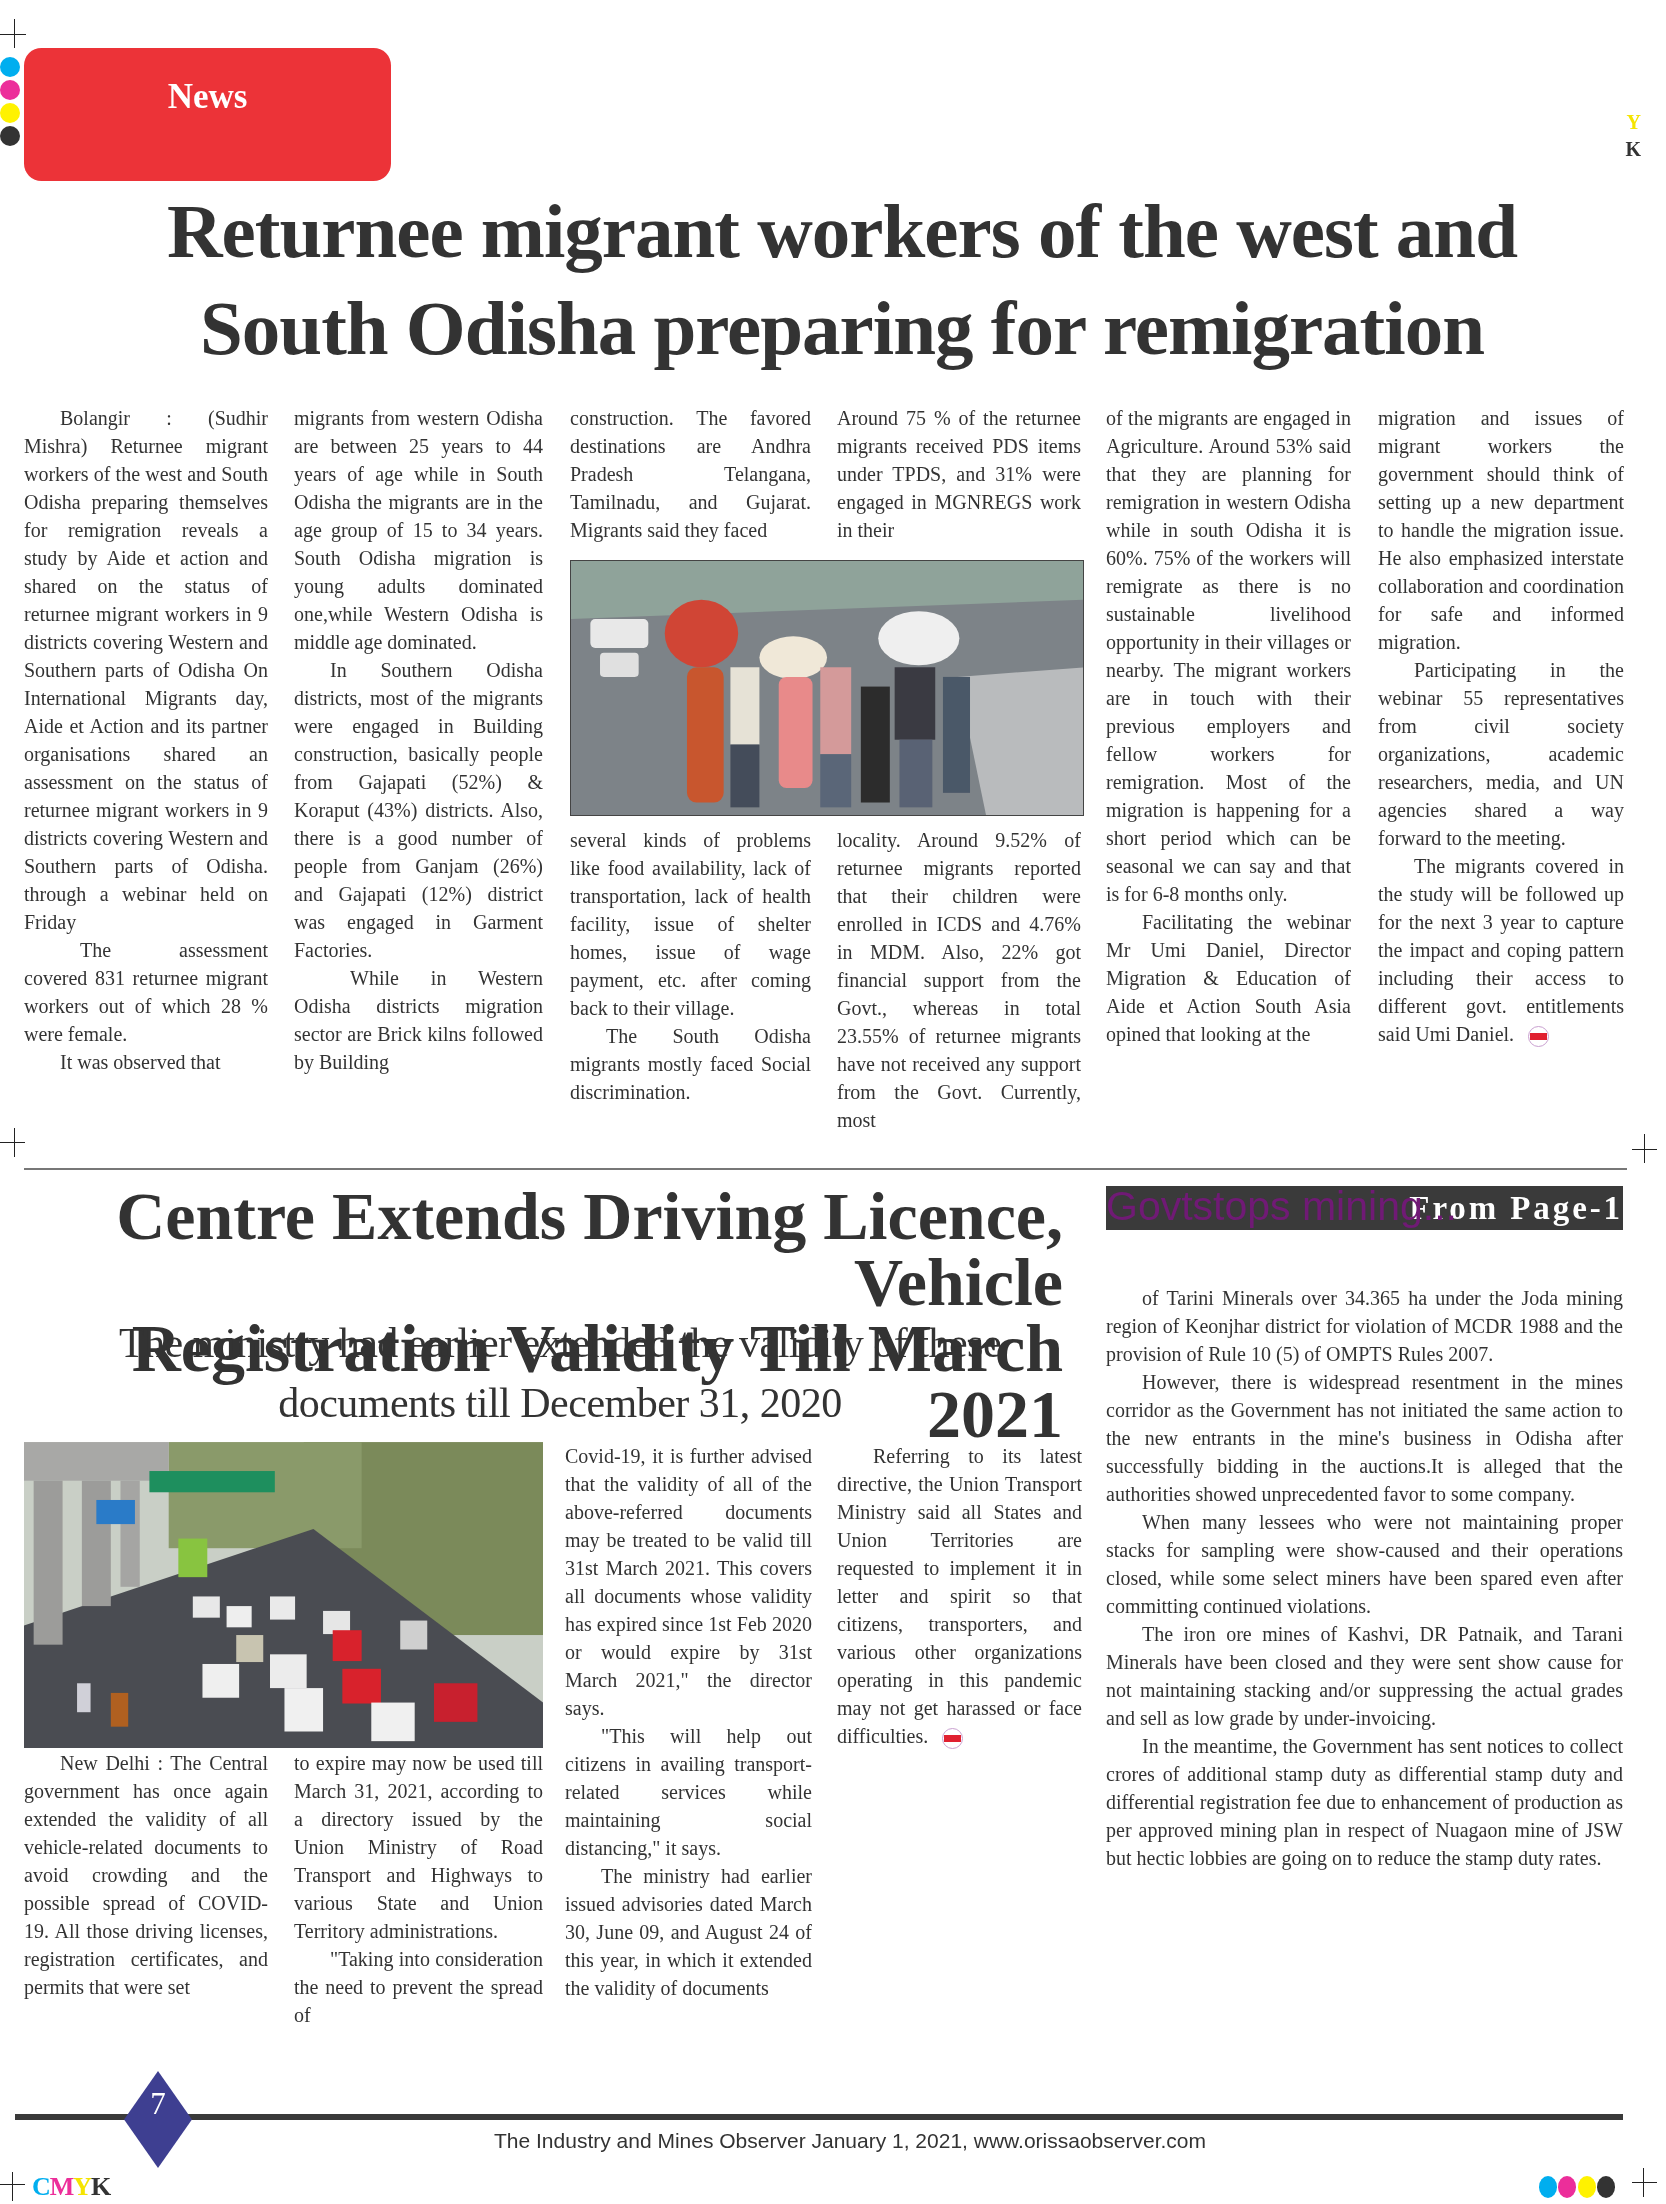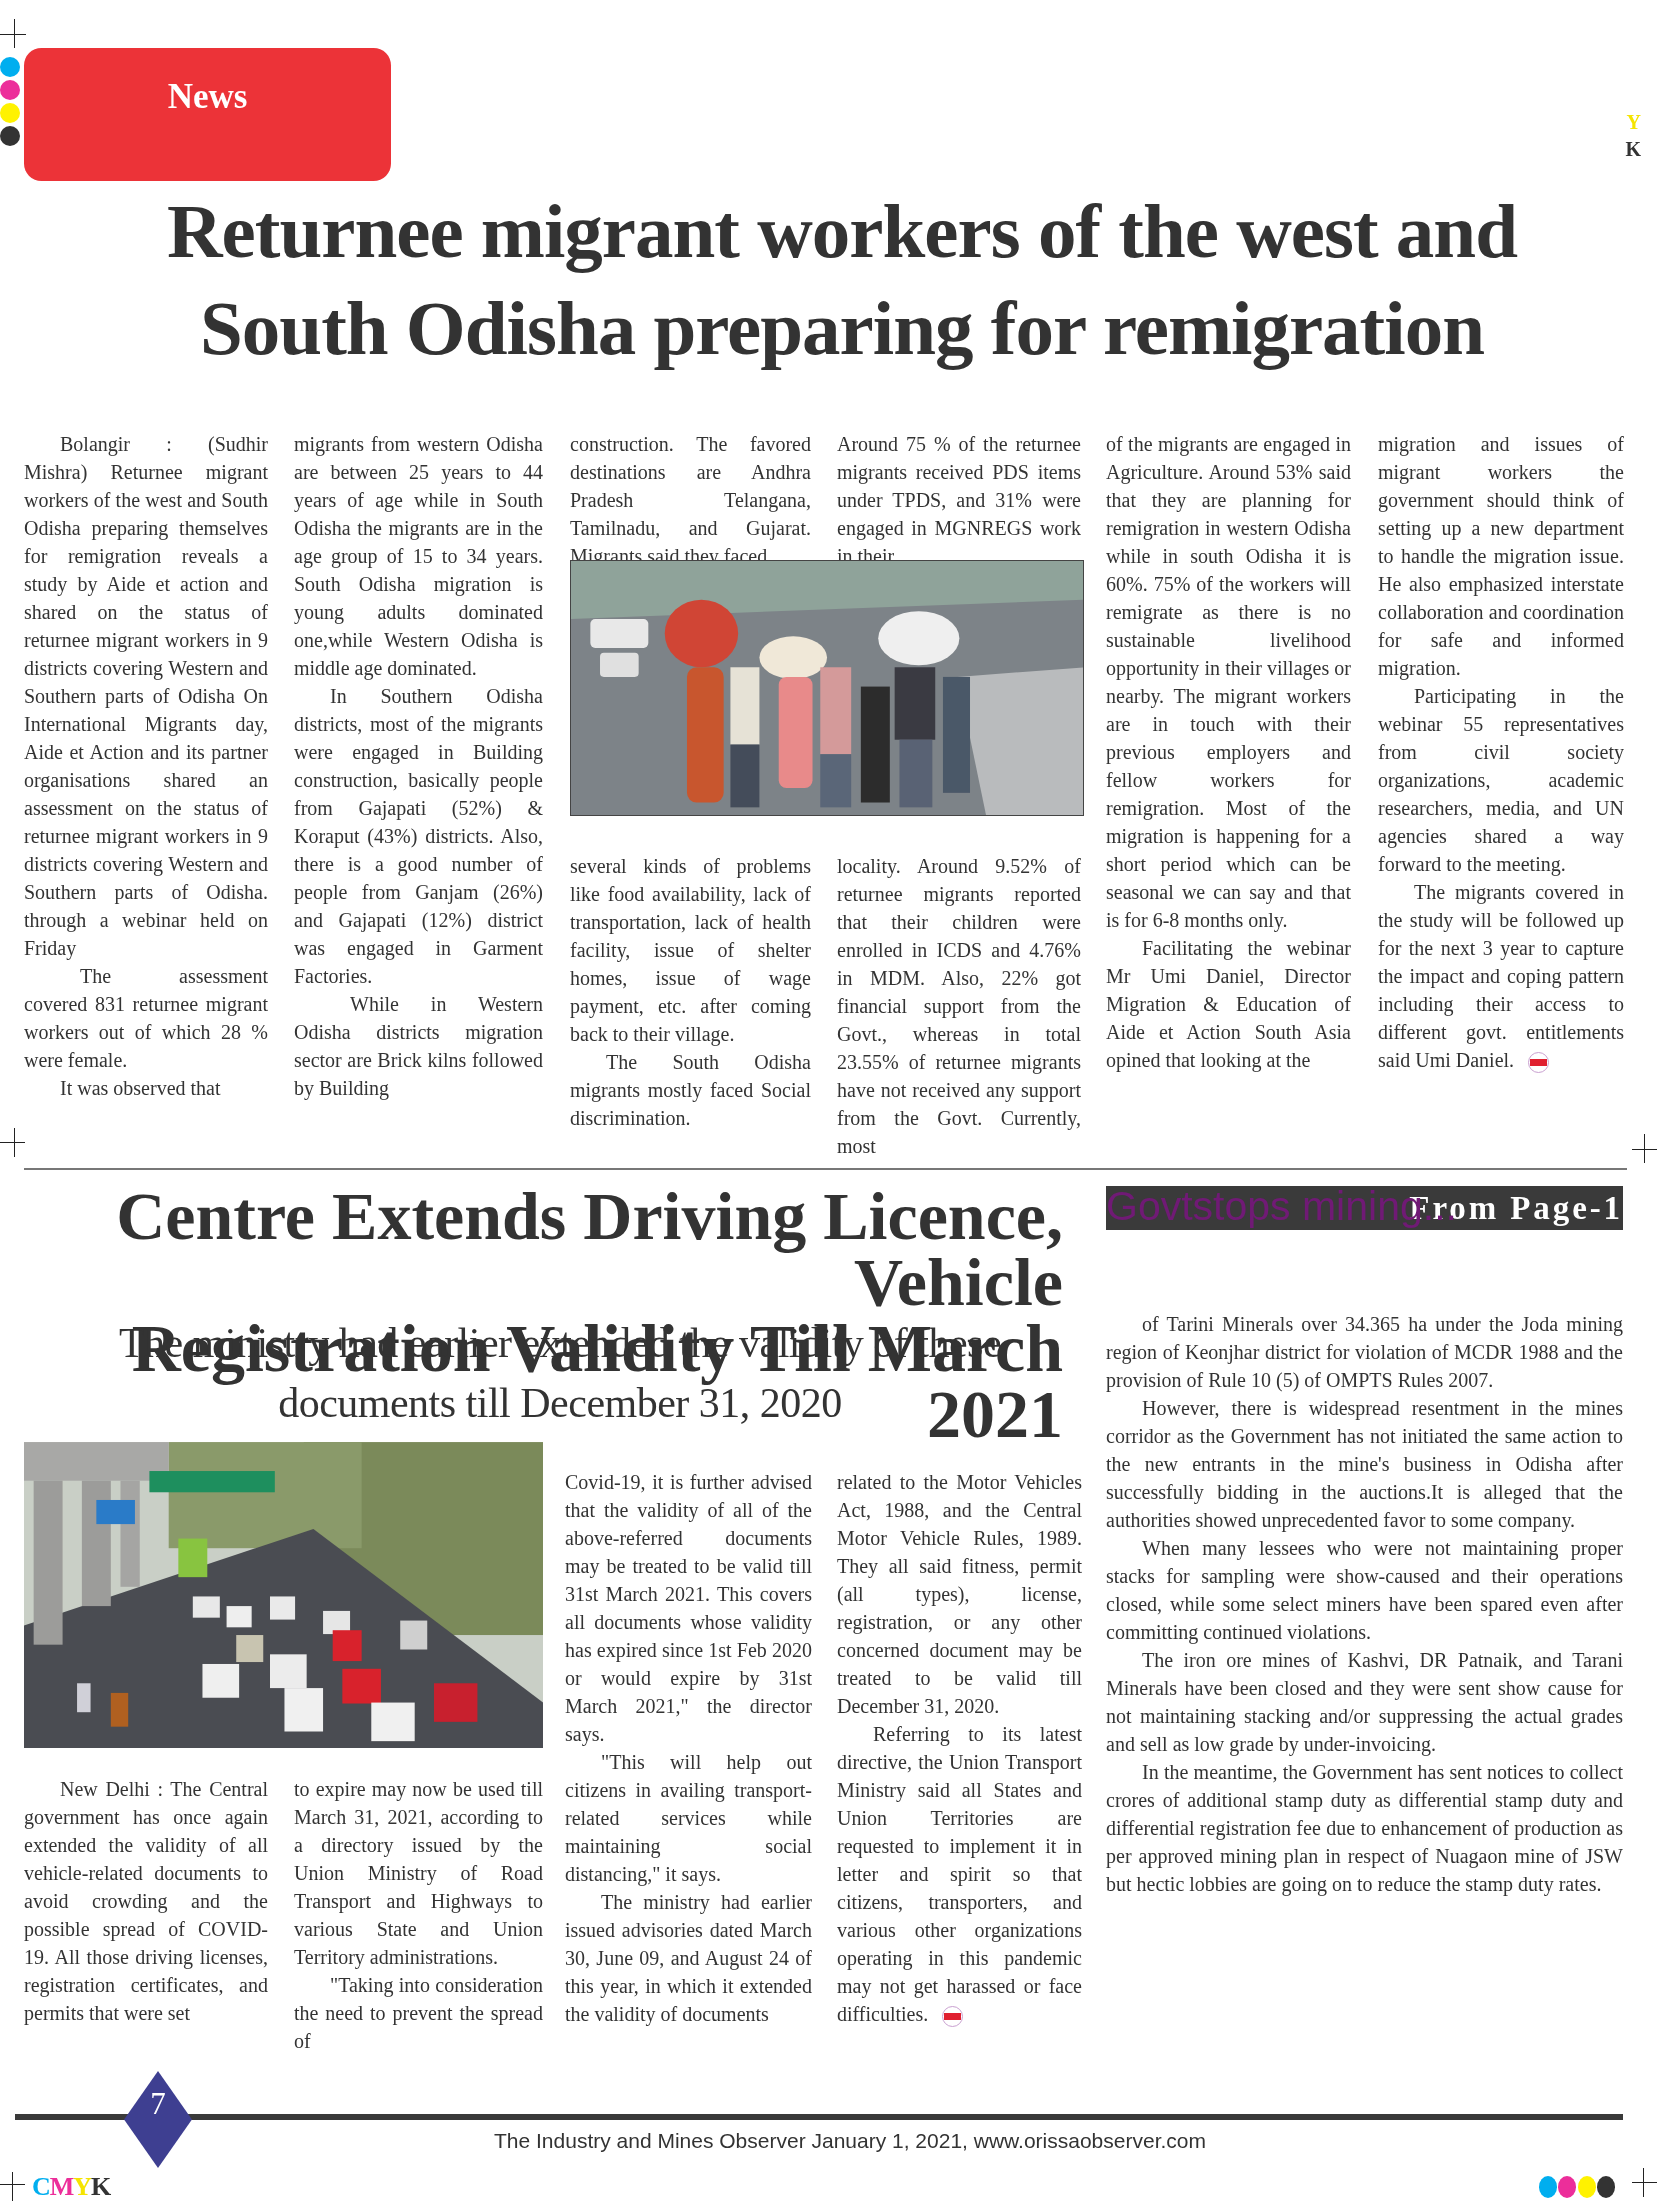--- a/index.html
+++ b/index.html
@@ -30,21 +30,20 @@
     font-size: 77px; line-height: 97px; color: #333;
     letter-spacing: -1px;
     font-family: "Liberation Serif", serif;
     margin-left: 9px;
   }
 
   .col {
     position: absolute; font-size: 20px; line-height: 28px;
     text-align: justify; color: #333;
     font-family: "Liberation Serif", serif;
-    margin-top: 26px;
   }
   .col p { text-indent: 1.8em; }
   .col p.noindent { text-indent: 0; }
 
   .photo {
     position: absolute; overflow: hidden; border: 1.9px solid #444;
   }
 
   .rule-mid { left: 24px; top: 1168px; width: 1603px; height: 1.9px; background: #777; }
 
@@ -238,21 +237,20 @@
 <div class="col" style="left:294px;top:1749px;width:249px;">
   <p class="noindent">to expire may now be used till March 31, 2021, according to a directory issued by the Union Ministry of Road Transport and Highways to various State and Union Territory administrations.</p>
   <p>"Taking into consideration the need to prevent the spread of</p>
 </div>
 <div class="col" style="left:565px;top:1442px;width:247px;">
   <p class="noindent">Covid-19, it is further advised that the validity of all of the above-referred documents may be treated to be valid till 31st March 2021. This covers all documents whose validity has expired since 1st Feb 2020 or would expire by 31st March 2021," the director says.</p>
   <p>"This will help out citizens in availing transport-related services while maintaining social distancing," it says.</p>
   <p>The ministry had earlier issued advisories dated March 30, June 09, and August 24 of this year, in which it extended the validity of documents</p>
 </div>
 <div class="col" style="left:837px;top:1442px;width:245px;">
-  <p class="noindent">related to the Motor Vehicles Act, 1988, and the Central Motor Vehicle Rules, 1989. They all said fitness, permit (all types), license, registration, or any other concerned document may be treated to be valid till December 31, 2020.</p>
   <p><span>Referring to its latest directive, the Union Transport Ministry said all States and Union Territories are requested to implement it in letter and spirit so that citizens, transporters, and various other organizations operating in this pandemic may not get harassed or face difficulties.</span><span class="end-icon"></span></p>
 </div>
 
 <div class="abs from-page">From Page-1</div>
 <div class="abs govt-head">Govtstops mining...</div>
 
 <div class="col" style="left:1106px;top:1284px;width:517px;">
   <p>of Tarini Minerals over 34.365 ha under the Joda mining region of Keonjhar district for violation of MCDR 1988 and the provision of Rule 10 (5) of OMPTS Rules 2007.</p>
   <p>However, there is widespread resentment in the mines corridor as the Government has not initiated the same action to the new entrants in the mine's business in Odisha after successfully bidding in the auctions.It is alleged that the authorities showed unprecedented favor to some company.</p>
   <p>When many lessees who were not maintaining proper stacks for sampling were show-caused and their operations closed, while some select miners have been spared even after committing continued violations.</p>

